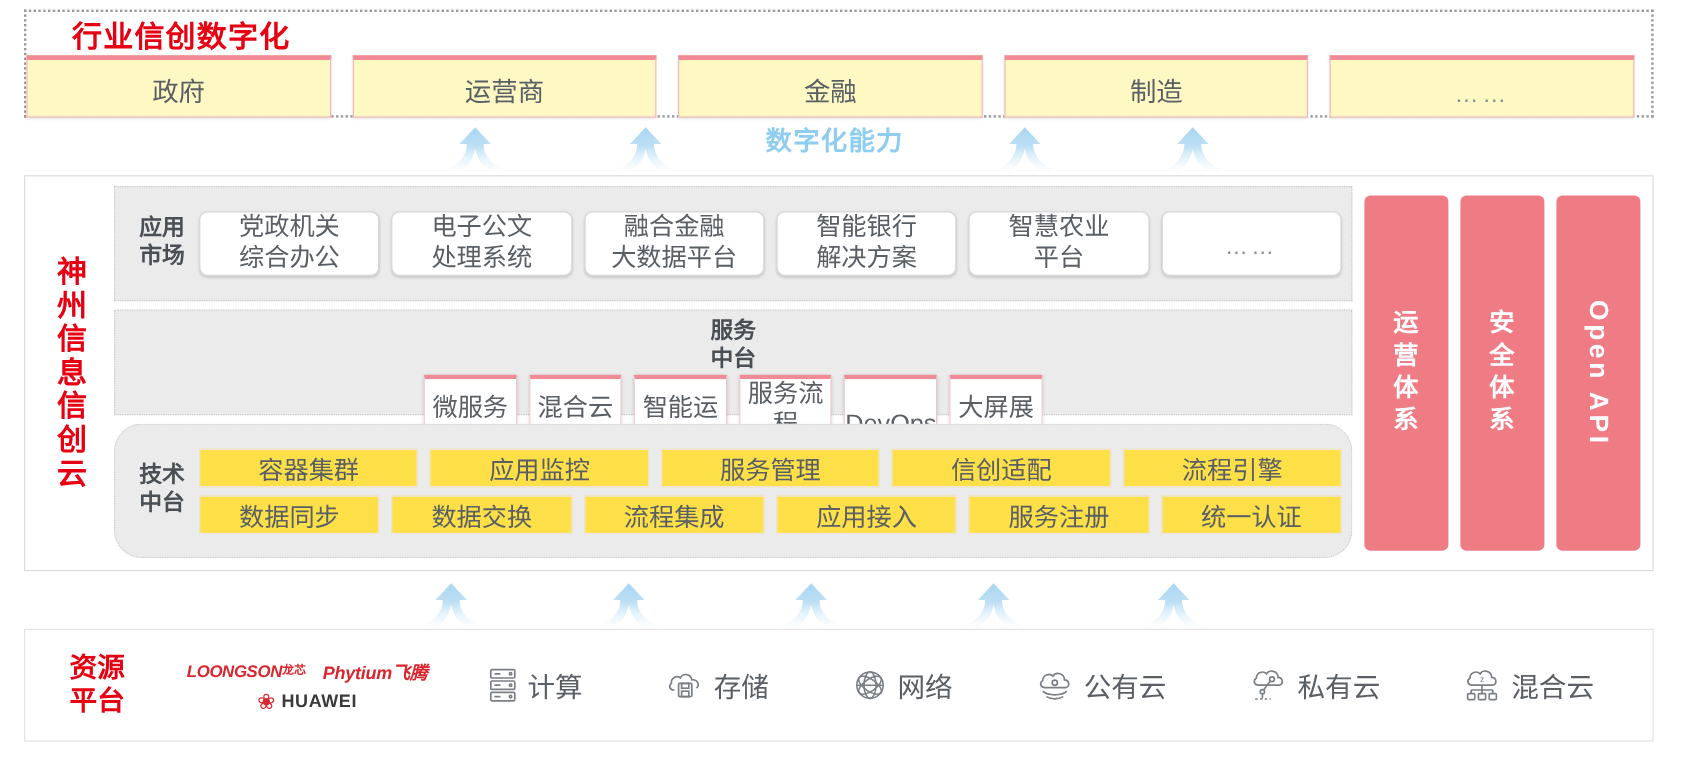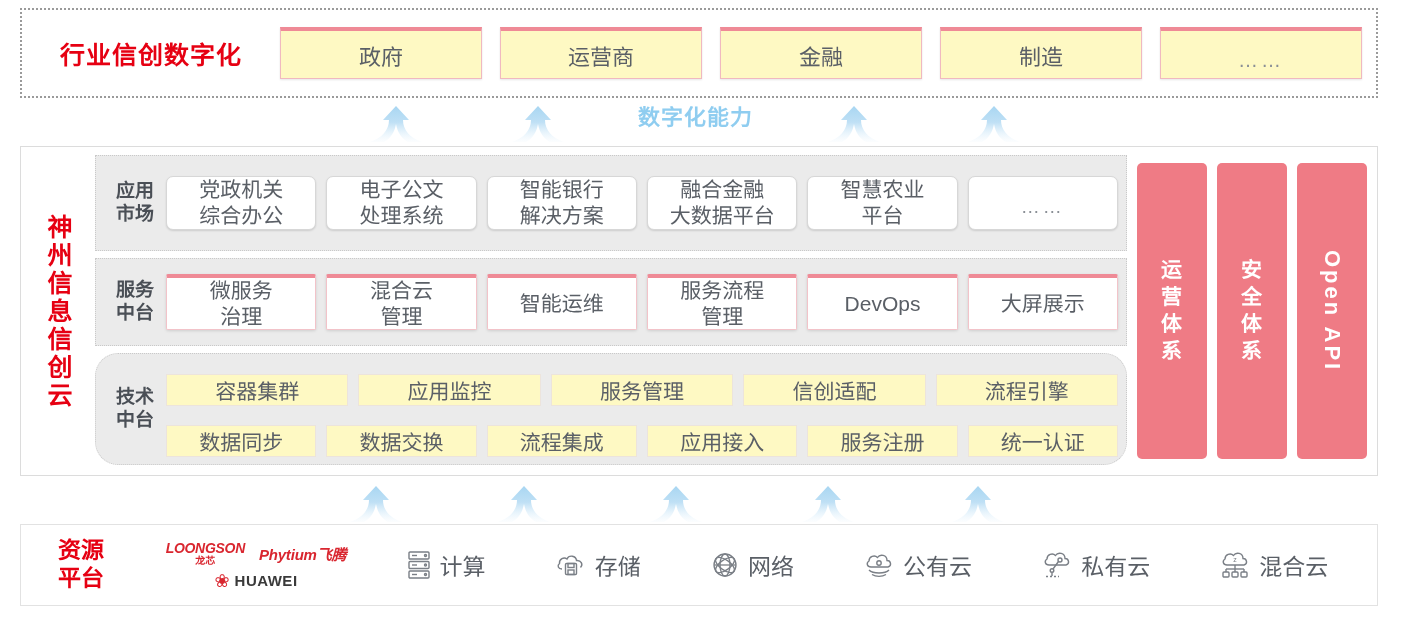--- a/index.html
+++ b/index.html
@@ -12,21 +12,21 @@
     overflow:hidden;
     position:relative;
   }
   .stage{position:relative;width:1402px;height:632px;}
 
   
   .industry-band{
     position:absolute;left:20px;top:8px;width:1358px;height:90px;
     border:2px dotted #9a9a9a;
     box-sizing:border-box;
-    display:flex;align-items:center;
+    display:flex;flex-direction:column;
   }
   .industry-title{
     width:258px;text-align:center;
     font-size:25px;font-weight:bold;color:#e60012;
     letter-spacing:1px;
     flex:0 0 auto;
   }
   .industry-cells{
     flex:1 1 auto;display:flex;gap:18px;padding-right:14px;
   }
@@ -80,21 +80,21 @@
   .rows-col{flex:1 1 auto;display:flex;flex-direction:column;gap:7px;}
 
   .band{
     background:#ebebeb;
     border:1px dotted #c9c9c9;
     box-sizing:border-box;
     display:flex;align-items:center;
     padding:7px 8px;
   }
   .band-app{height:96px;justify-content:space-between;}
-  .band-svc{height:88px;}
+  .band-svc{height:88px;flex-direction:column;}
   .band-tech{height:112px;border-radius:23px;}
 
   .band-label{
     width:62px;flex:0 0 auto;
     text-align:center;
     font-size:19px;font-weight:bold;color:#4a4f56;
     line-height:1.2;
   }
   .band-cells{flex:1 1 auto;display:flex;gap:10px;}
   .band-cells-stack{flex:1 1 auto;display:flex;flex-direction:column;gap:7px;}
@@ -120,26 +120,25 @@
     border-radius:2px;
     box-shadow:0 1px 3px rgba(0,0,0,.12);
     display:flex;align-items:center;justify-content:center;
     text-align:center;line-height:1.22;
     font-size:21px;color:#5a5f66;
     box-sizing:border-box;white-space:pre-line;
   }
 
   
   .tech-card{
-    flex:1 1 0;background:#fef9c3;
+    flex:1 1 0;background:#fde047;
     border:1px solid #ece4dc;
     display:flex;align-items:center;justify-content:center;
     font-size:21px;color:#5a5f66;
     box-sizing:border-box;
-    margin-top:12px;
   }
 
   
   .pillars{
     flex:0 0 auto;display:flex;gap:10px;padding:8px 0 8px 2px;
   }
   .pillar{
     width:70px;
     background:#ef7b85;
     border-radius:5px;
@@ -154,35 +153,35 @@
   .pillar .rot{
     writing-mode:vertical-rl;
     text-orientation:mixed;
     letter-spacing:3px;
     font-size:22px;
     transform:rotate(0deg);
   }
 
   
   .resource-panel{
-    position:absolute;left:20px;top:524px;width:1358px;height:82px;
+    position:absolute;left:20px;top:524px;width:1358px;height:94px;
     border:1px solid #e2e2e2;background:#fff;
     box-sizing:border-box;
     display:flex;align-items:center;
   }
   .res-title{
     width:120px;flex:0 0 auto;text-align:center;
     font-size:23px;font-weight:bold;color:#e60012;line-height:1.2;
   }
   .res-logos{
     width:230px;flex:0 0 auto;
     display:flex;flex-direction:column;align-items:center;gap:6px;
   }
   .logo-row{display:flex;align-items:center;justify-content:center;gap:14px;}
-  .logo-loongson{display:flex;flex-direction:column;align-items:center;line-height:1;}
+  .logo-loongson{display:flex;align-items:center;line-height:1;}
   .logo-loongson .ls-en{
     font-size:14px;font-weight:bold;font-style:italic;color:#d9262f;letter-spacing:-.3px;
   }
   .logo-loongson .ls-cn{font-size:10px;font-weight:bold;color:#d9262f;margin-top:1px;}
   .logo-phytium{
     font-size:15px;font-weight:bold;color:#d9262f;font-style:italic;letter-spacing:-.2px;
   }
   .logo-huawei{display:flex;align-items:center;gap:5px;}
   .logo-huawei .hw-mark{font-size:18px;color:#d9262f;line-height:1;}
   .logo-huawei .hw-txt{font-size:15px;font-weight:bold;color:#3a3a3a;letter-spacing:.5px;}
@@ -255,24 +254,24 @@
         <div class="band band-app">
           <div class="band-label">
             <div>应用</div>
             <div>市场</div>
           </div>
           <div class="band-cells">
             <div class="app-card">党政机关
 综合办公</div>
             <div class="app-card">电子公文
 处理系统</div>
+            <div class="app-card">融合金融
+大数据平台</div>
             <div class="app-card">智能银行
 解决方案</div>
-            <div class="app-card">融合金融
-大数据平台</div>
             <div class="app-card">智慧农业
 平台</div>
             <div class="app-card dots">……</div>
           </div>
         </div>
 
         <div class="band band-svc">
           <div class="band-label">
             <div>服务</div>
             <div>中台</div>

